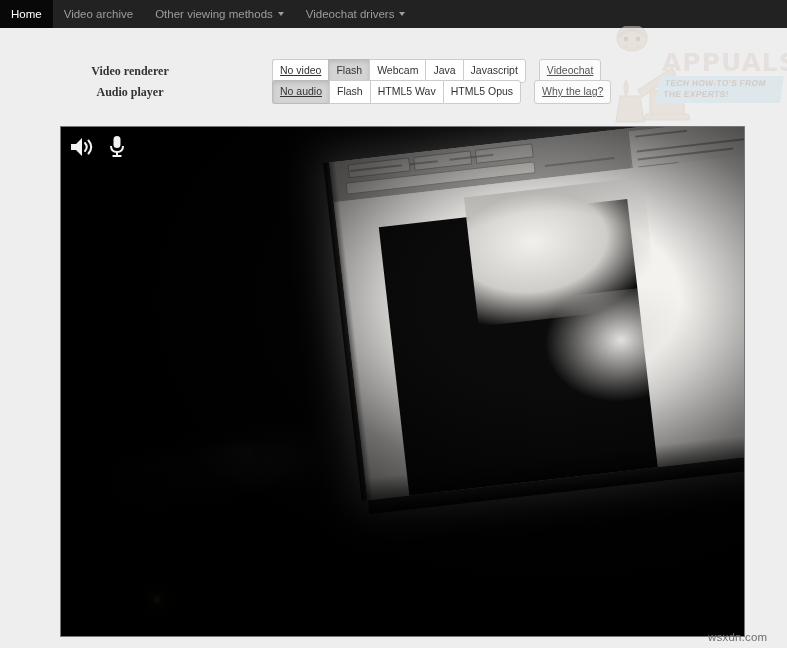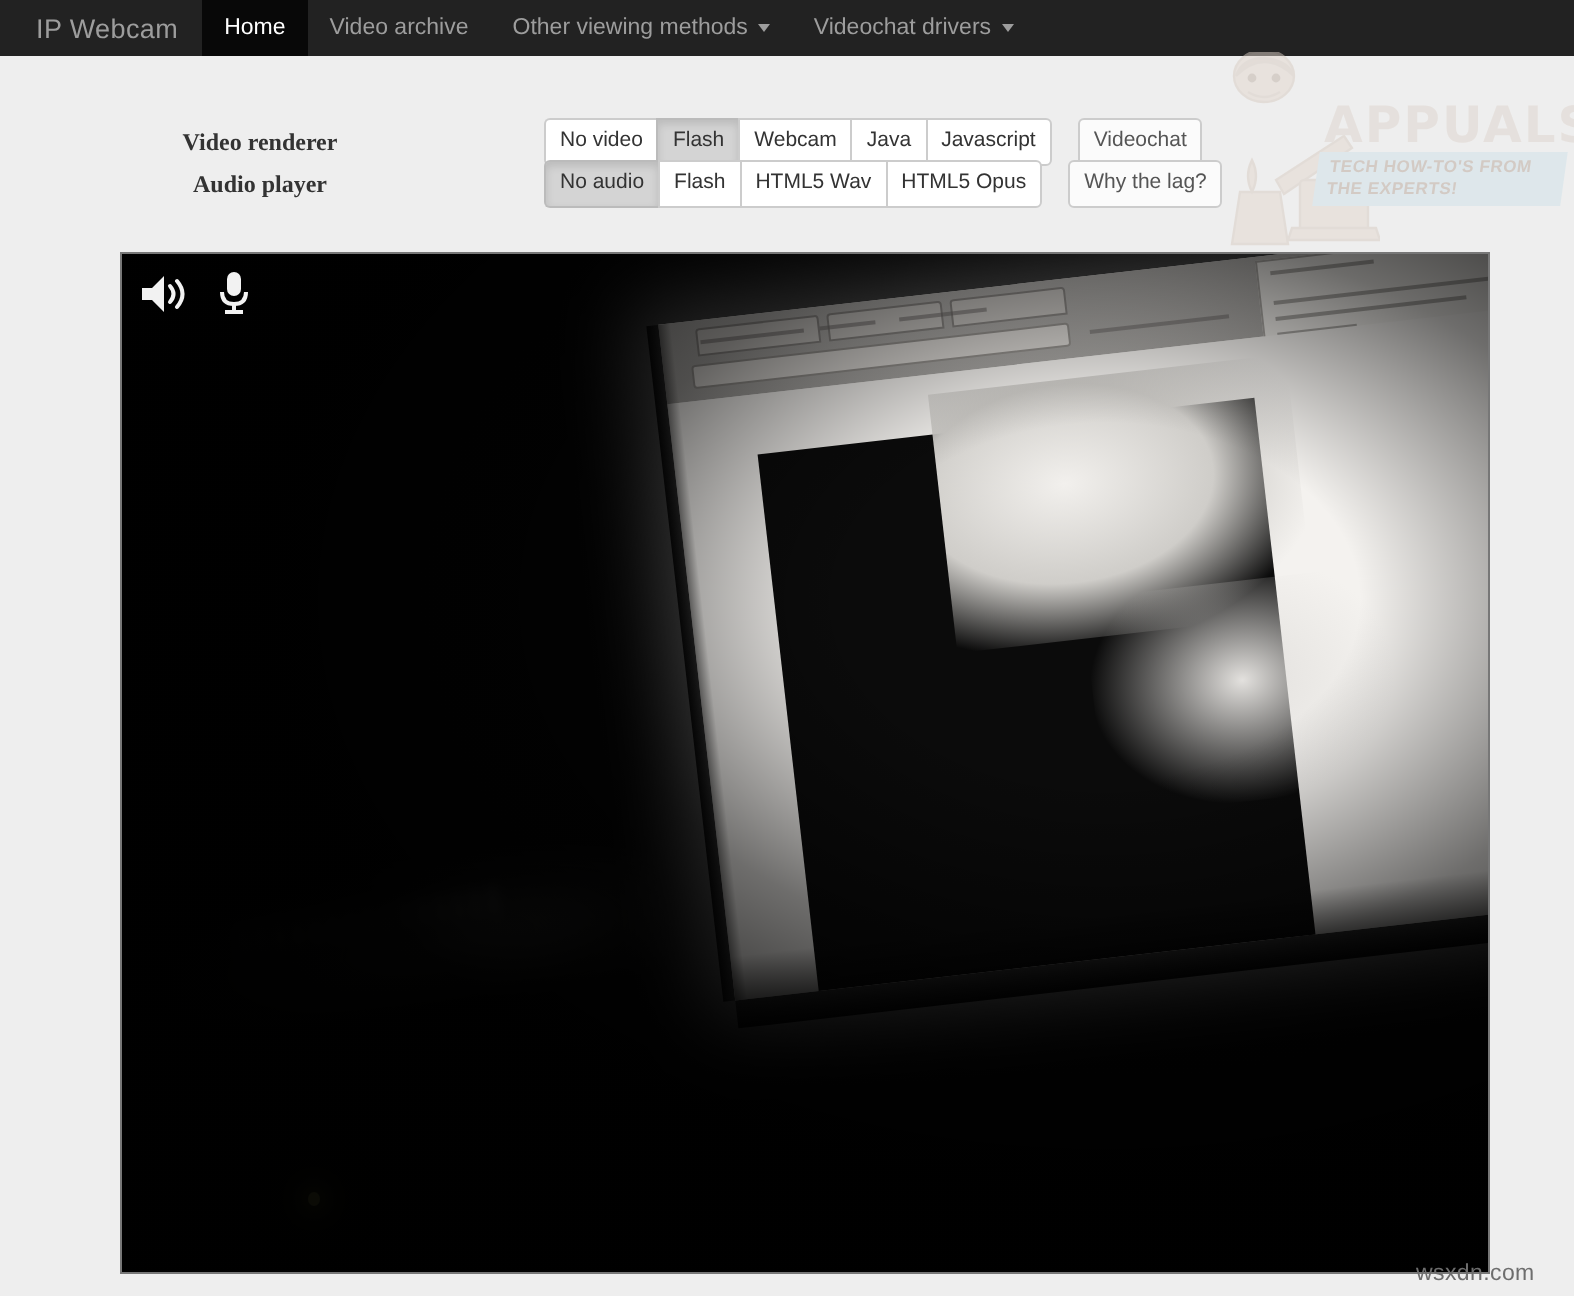--- a/index.html
+++ b/index.html
@@ -119,21 +119,21 @@
     border: 1px solid #cccccc;
     border-right-width: 0;
     color: #333333;
     font-size: 10.5px;
     line-height: 1;
     padding: 5px 7px 6px 7px;
     white-space: nowrap;
     cursor: pointer;
     font-family: "Liberation Sans", sans-serif;
   }
-  .btn:first-child { border-radius: 3px 0 0 3px; }
+  .btn:first-child { border-radius: 3px 0 0 3px; text-decoration: underline; }
   .btn:last-child { border-right-width: 1px; border-radius: 0 3px 3px 0; }
   .btn-group.single .btn { border-right-width: 1px; border-radius: 3px; }
   .btn.active {
     background: #d4d4d4;
     border-color: #bbbbbb;
     box-shadow: inset 0 2px 4px rgba(0,0,0,.12);
     color: #333333;
   }
   .btn.faded { color: #555555; background: #fbfbfb; }
 
@@ -276,23 +276,20 @@
     font-size: 11.5px;
     color: #6e6e6e;
     font-family: "Liberation Sans", sans-serif;
     letter-spacing: .2px;
   }
 </style>
 </head>
 <body>
 
 <div id="navbar">
-  <div id="brand">
-    <span>IP Webcam</span>
-  </div>
 
   <div class="nav-item active">
     <span>Home</span>
   </div>
 
   <div class="nav-item">
     <span>Video archive</span>
   </div>
 
   <div class="nav-item">

